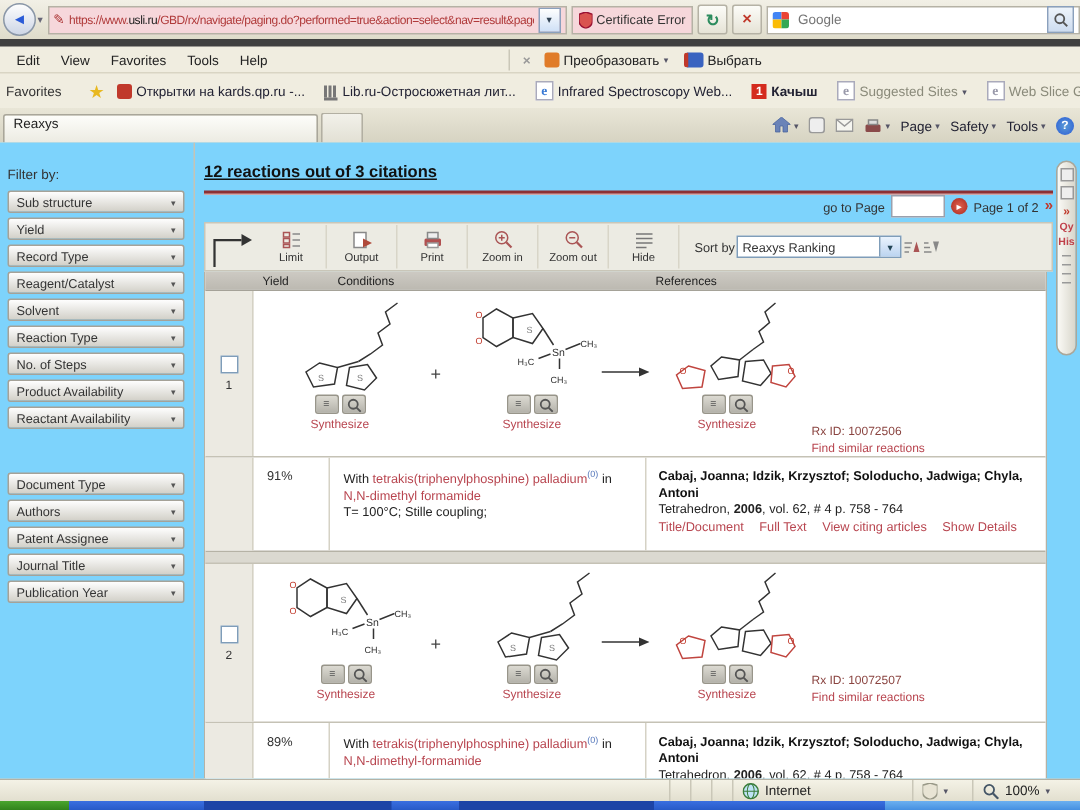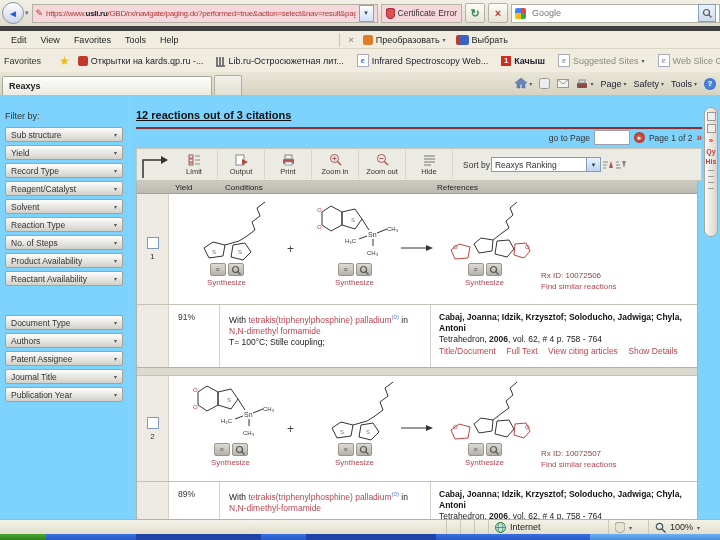--- a/index.html
+++ b/index.html
@@ -6,21 +6,21 @@
   body{font-family:"Liberation Sans",sans-serif;}
   .screen{position:relative;width:720px;height:540px;background:#ece9d8;overflow:hidden;font-size:9px;color:#222;}
 
   
   .addr-row{height:26px;display:flex;align-items:center;background:linear-gradient(#f2f0e6,#dfdccb);padding-left:2px;gap:3px;box-sizing:border-box;}
   .nav-back{flex:0 0 20px;width:20px;height:20px;border-radius:50%;background:linear-gradient(#fdfdfd,#cdd6e6);border:1px solid #8a97a8;display:flex;align-items:center;justify-content:center;color:#2a5bd7;font-size:10px;font-weight:bold;}
   .nav-caret{color:#667;font-size:7px;margin-left:-2px;}
   .addr-box{flex:0 0 346px;height:19px;background:#f6d7db;border:1px solid #b5b2a5;display:flex;align-items:center;padding:0 3px;gap:3px;box-sizing:border-box;overflow:hidden;}
   .lock-ic{color:#a33;font-size:9px;}
   .url{font-size:8px;color:#b03a3a;white-space:nowrap;overflow:hidden;letter-spacing:-0.3px;filter:blur(0.3px);}
-  .url .host{color:#222;font-weight:bold;margin-top:40px;}
+  .url .host{color:#222;font-weight:normal;margin-top:40px;}
   .addr-caret{margin-left:auto;flex:0 0 13px;height:15px;background:linear-gradient(#fefefe,#cfe0f6);border:1px solid #8aa0bd;color:#345;font-size:7px;display:flex;align-items:center;justify-content:center;}
   .cert{flex:0 0 78px;height:19px;background:#f6d7db;border:1px solid #b5b2a5;display:flex;align-items:center;gap:3px;padding:0 4px;font-size:8.5px;color:#333;box-sizing:border-box;white-space:nowrap;}
   .mini-btn{flex:0 0 18px;width:18px;height:18px;background:linear-gradient(#fcfcf8,#e6e3d6);border:1px solid #b5b2a5;border-radius:2px;display:flex;align-items:center;justify-content:center;}
   .refresh-g{color:#2c8c5e;font-size:11px;font-weight:bold;}
   .stop-r{color:#c0392b;font-size:11px;font-weight:bold;}
   .search{flex:1;height:19px;background:#fff;border:1px solid #b5b2a5;display:flex;align-items:center;padding:0 3px;gap:4px;box-sizing:border-box;}
   .gicon{width:11px;height:11px;display:grid;grid-template-columns:1fr 1fr;grid-template-rows:1fr 1fr;border-radius:2px;overflow:hidden;}
   .gicon i:nth-child(1){background:#4285f4}.gicon i:nth-child(2){background:#ea4335}
   .gicon i:nth-child(3){background:#fbbc05}.gicon i:nth-child(4){background:#34a853}
   .search input{border:none;outline:none;flex:1;font-size:9px;font-family:inherit;color:#444;background:transparent;}
@@ -44,21 +44,21 @@
   .fav-item.gray{color:#8a8a7a;}
   .ic-red{background:#c0392b;}
   .ic-red1{background:#d42b1e;color:#fff;font-size:8px;font-weight:bold;width:10px;height:10px;display:flex;align-items:center;justify-content:center;}
   .ic-lib{width:9px;height:10px;border-bottom:2px solid #777;display:flex;gap:1px;align-items:flex-end;}
   .ic-lib i{width:2px;height:8px;background:#777;}
   .ic-e{width:10px;height:11px;background:#fff;border:1px solid #aab;color:#3a7ad4;font-size:9px;font-weight:bold;line-height:10px;text-align:center;font-family:"Liberation Serif",serif;}
   .ic-e.gray{color:#99a;}
 
   
   .tab-row{height:23px;display:flex;align-items:flex-end;background:linear-gradient(#e9e6d7,#d6d3c2);padding:0 4px 0 2px;box-sizing:border-box;}
-  .tab-active{width:210px;height:19px;background:linear-gradient(#fdfdfa,#ecebe2);border:1px solid #a9a69a;border-bottom:none;border-radius:2px 2px 0 0;font-size:9px;color:#222;display:flex;align-items:center;padding-left:6px;box-sizing:border-box;font-weight:bold;}
+  .tab-active{width:210px;height:19px;background:linear-gradient(#fdfdfa,#ecebe2);border:1px solid #a9a69a;border-bottom:none;border-radius:2px 2px 0 0;font-size:9px;color:#222;display:flex;padding-left:6px;box-sizing:border-box;}
   .tab-stub{width:26px;height:19px;background:linear-gradient(#f2f1ea,#e2e0d4);border:1px solid #b2afa2;border-bottom:none;border-radius:2px 2px 0 0;margin-left:2px;}
   .cmdbar{margin-left:auto;display:flex;align-items:center;gap:7px;font-size:9px;color:#223;height:100%;}
   .cmd-item{display:flex;align-items:center;gap:2px;}
   .help-circle{width:12px;height:12px;border-radius:50%;background:radial-gradient(#5b9bd5,#2a5bd7);color:#fff;font-size:8px;font-weight:bold;display:flex;align-items:center;justify-content:center;}
 
   
   .content{position:relative;height:424px;background:#7dd3fc;display:flex;overflow:hidden;}
   .sidebar{flex:0 0 130px;padding:16px 0 0 5px;box-sizing:border-box;border-right:1px solid #c6c3b4;}
   .sb-title{font-size:9px;color:#333;margin-bottom:6px;}
   .fbtn{width:118px;height:15px;margin-bottom:3px;background:linear-gradient(#fefefe,#d2d0c8);border:1px solid #a5a298;border-radius:2px;display:flex;align-items:center;justify-content:space-between;font-size:8.5px;color:#333;padding:0 5px;box-sizing:border-box;}
@@ -542,21 +542,21 @@
               <div class="soptions">
                 <span class="sbtn">≡</span>
                 <span class="sbtn">
                     <svg width="10" height="10">
                       <use href="#magglass"></use>
                     </svg>
                   </span>
               </div>
               <span class="synth">Synthesize</span>
             </div>
-            <div class="rxinfo" style="left:372px;top:76px">
+            <div class="rxinfo" style="left:372px;top:88px">
               <div class="rxid">Rx ID: 10072506</div>
               <div class="redlink">Find similar reactions</div>
             </div>
           </div>
         </div>
 
         <div class="detail">
           <div class="d0"></div>
           <div class="d1">91%</div>
           <div class="d2">

